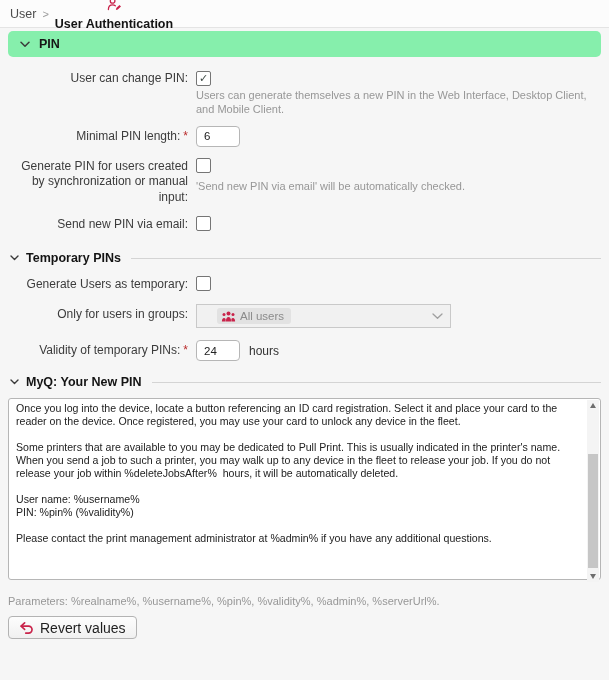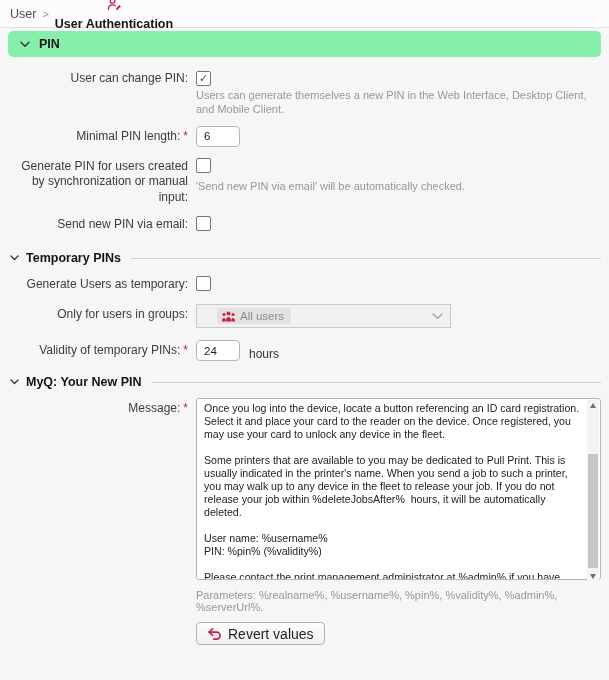--- a/index.html
+++ b/index.html
@@ -46,21 +46,21 @@
     display:inline-flex;align-items:center;justify-content:center;
     font-size:11px;font-weight:bold;color:#3f4a46;line-height:1;margin-top:2px;cursor:pointer;
   }
   
   .input-text{
     height:21px;border:1px solid #b6b6b6;border-radius:4px;background:#fff;
     padding:0 7px;font-size:11.5px;color:#222;box-sizing:border-box;
     font-family:"Liberation Sans",sans-serif;width:100%;
   }
   .input-small{width:44px;}
-  .inline{display:flex;align-items:flex-end;}
+  .inline{display:flex;align-items:center;}
   .suffix{font-size:12px;color:#333;margin-left:9px;}
   
   .sel{
     width:226px;height:22px;background:#f1f1f1;border:1px solid #c9c9c9;border-radius:0;
     display:flex;align-items:center;padding:0 7px 0 20px;box-sizing:content-box;text-align:right;
   }
   .chip{
     display:flex;align-items:center;gap:4px;background:#e2e2e2;border-radius:3px;
     padding:2px 7px 2px 4px;color:#8b8b8b;font-size:11.5px;
   }
@@ -77,21 +77,21 @@
   .ta1{height:182px;}
   
   .sb{position:absolute;top:2px;right:2px;bottom:2px;width:12px;background:#f4f4f4;
       display:flex;flex-direction:column;}
   .sb-btn{height:11px;flex:none;display:flex;align-items:center;justify-content:center;cursor:pointer;}
   .tri-up{width:0;height:0;border-left:3.5px solid transparent;border-right:3.5px solid transparent;border-bottom:5px solid #6e6e6e;}
   .tri-down{width:0;height:0;border-left:3.5px solid transparent;border-right:3.5px solid transparent;border-top:5px solid #6e6e6e;}
   .sb-track{flex:1;position:relative;}
   .sb-thumb{position:absolute;left:1px;right:1px;top:27%;height:71%;background:#c6c6c6;cursor:grab;}
   
-  .params{font-size:11px;color:#979797;margin:5px 0 9px 0;}
+  .params{font-size:11px;color:#979797;margin:11px 0 9px 0;}
   .btn{
     display:inline-flex;align-items:center;gap:6px;height:23px;padding:0 10px;
     background:linear-gradient(#fdfdfd,#f0f0f0);border:1px solid #b3b3b3;border-radius:4px;
     font-size:14px;color:#1f1f1f;cursor:pointer;font-family:"Liberation Sans",sans-serif;
   }
   .icon{display:inline-flex;flex:none;}
 </style>
 </head>
 <body>
 
@@ -225,23 +225,20 @@
         <svg width="9" height="6" viewBox="0 0 9 6">
             <path d="M1 1 L4.5 4.5 L8 1" fill="none" stroke="#3a3a3a" stroke-width="1.4" stroke-linecap="round" stroke-linejoin="round"></path>
           </svg>
       </span>
       <span class="fs-title">MyQ: Your New PIN</span>
       <span class="fs-line"></span>
     </div>
 
 
     <div class="row" style="margin-bottom:4px;">
-      <div class="row-label">
-        <span>Message:</span><span class="req">*</span>
-      </div>
       <div class="row-ctl">
         <div class="ta-wrap">
           <textarea class="ta1" spellcheck="false" style="">Once you log into the device, locate a button referencing an ID card registration. Select it and place your card to the reader on the device. Once registered, you may use your card to unlock any device in the fleet.
 
 Some printers that are available to you may be dedicated to Pull Print. This is usually indicated in the printer's name. When you send a job to such a printer, you may walk up to any device in the fleet to release your job. If you do not release your job within %deleteJobsAfter%  hours, it will be automatically deleted.
 
 User name: %username%
 PIN: %pin% (%validity%)
 
 Please contact the print management administrator at %admin% if you have any additional questions.</textarea>

